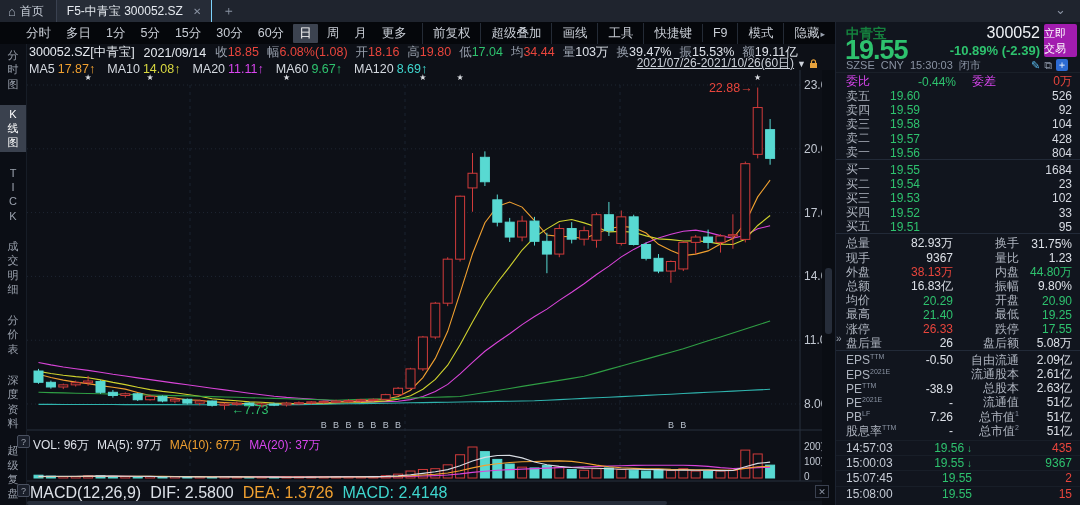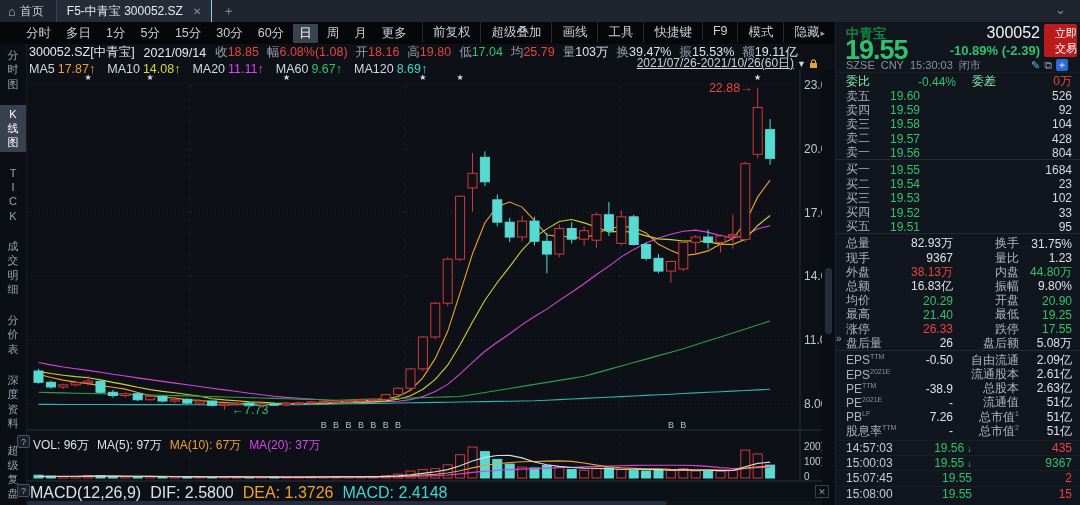--- a/index.html
+++ b/index.html
@@ -14,21 +14,21 @@
   .home-tab{display:flex;align-items:center;gap:4px;padding:0 12px 0 8px;cursor:default;}
   .home-icon{font-size:13px;color:#aab2bf;}
   .stock-tab{display:flex;align-items:center;gap:10px;padding:0 10px;background:#262c37;border-left:1px solid #3a4150;border-right:1px solid #7dd3fc;color:#e6eaf0;}
   .tab-close{color:#8a93a3;font-size:10px;cursor:pointer;}
   .tab-plus{display:flex;align-items:center;padding:0 10px;color:#8a93a3;font-size:13px;}
   .tab-chevron{position:absolute;right:14px;top:2px;color:#8a93a3;font-size:13px;}
   
   .toolbar{position:absolute;left:0;top:22px;width:835px;height:22px;background:#05070b;display:flex;align-items:center;font-size:12.5px;color:#c9ced6;padding-left:20px;}
   .tb-item{padding:1px 6px;margin-right:3px;cursor:pointer;white-space:nowrap;}
   .tb-item.sel{background:#3c4350;color:#fff;border-radius:1px;}
-  .tb-right{margin-left:auto;display:flex;align-items:flex-start;height:100%;}
+  .tb-right{margin-left:auto;display:flex;align-items:center;height:100%;}
   .tb-right .tb-item{border-left:1px solid #242b36;margin:0;padding:2px 10px;}
   .hide-arrow{font-size:9px;color:#98a0ad;margin-left:1px;}
   
   .inforow{position:absolute;left:0;top:44px;width:835px;height:17px;display:flex;align-items:center;font-size:12.5px;padding-left:29px;white-space:nowrap;}
   .inforow .sym{color:#e6eaf0;margin-right:9px;}
   .inforow .fld{margin-right:8px;}
   .inforow .lbl{color:#98a0ad;}
   .marow{position:absolute;left:0;top:61px;width:835px;height:16px;display:flex;align-items:center;font-size:12.5px;padding-left:29px;white-space:nowrap;z-index:3;}
   .marow .fld{margin-right:12px;}
   .marow .lbl{color:#d4d9e0;margin-right:3px;}
@@ -53,33 +53,33 @@
   .gutter{position:absolute;left:822px;top:70px;width:13px;height:435px;background:#0a0d13;}
   .gutter-thumb{position:absolute;left:825px;top:268px;width:7px;height:66px;background:#262d3a;border-radius:3px;}
   .panel-collapse{position:absolute;left:836px;top:333px;color:#98a0ad;font-size:10px;z-index:6;cursor:pointer;}
   
   .rpanel{position:absolute;left:835px;top:22px;width:245px;height:483px;background:#11151e;border-left:1px solid #1c2330;font-size:12px;}
   .qhead{position:relative;height:36px;padding:2px 8px 0 10px;}
   .qname{position:absolute;left:10px;top:3px;font-size:13.5px;font-weight:bold;color:#15803d;}
   .qcode{position:absolute;right:40px;top:2px;font-size:16px;color:#f0f3f7;}
   .qprice{position:absolute;left:9px;top:13px;font-size:27px;font-weight:bold;color:#2ec26e;letter-spacing:-1px;}
   .qchange{position:absolute;right:40px;top:21px;font-size:13px;font-weight:bold;color:#2ec26e;}
-  .trade-btn{position:absolute;right:3px;top:2px;width:33px;height:33px;background:#b91c1c;color:#fff;font-size:11px;line-height:1.4;text-align:right;border-radius:2px;padding-top:2px;cursor:pointer;}
+  .trade-btn{position:absolute;right:3px;top:2px;width:33px;height:33px;background:#a21caf;color:#fff;font-size:11px;line-height:1.4;text-align:left;border-radius:2px;padding-top:2px;cursor:pointer;}
   .qmeta{display:flex;align-items:center;height:15px;padding:0 12px 0 10px;color:#8a93a3;font-size:11px;gap:6px;border-bottom:1px solid #1a2029;}
   .qmeta .mico{margin-left:auto;}
   .mico{display:flex;gap:4px;align-items:center;}
   .ic-pencil{color:#58b6e8;font-size:11px;cursor:pointer;}
   .ic-frame{color:#8a93a3;font-size:11px;cursor:pointer;}
   .ic-plusbox{width:12px;height:12px;background:#2d6bd2;color:#fff;font-size:10px;line-height:12px;text-align:center;border-radius:2px;cursor:pointer;}
   .qrow{display:grid;grid-template-columns:44px 1fr 74px;height:14.2px;align-items:center;padding:0 8px 0 10px;}
   .qrow .lb{color:#aeb4bf;}
   .qrow .pr{padding-right:26px;}
   .qrow .qt{text-align:right;color:#d6dae2;}
   .wrow{display:grid;grid-template-columns:34px 1fr 40px 1fr;height:14.5px;align-items:center;padding:0 8px 0 10px;}
-  .wrow .lb{color:#86efac;}
+  .wrow .lb{color:#d946ef;}
   .wrow .vv{text-align:right;}
   .sep{border-top:1px solid #222a38;margin:1px 0;}
   .srow{display:grid;grid-template-columns:54px 1fr 66px 1fr;height:14.2px;align-items:center;padding:0 8px 0 10px;}
   .srow .lb{color:#aeb4bf;white-space:nowrap;}
   .srow .vv{text-align:right;white-space:nowrap;}
   .srow sup{font-size:7px;color:#8a93a3;}
   .trow{display:grid;grid-template-columns:62px 1fr 1fr;height:15.2px;align-items:center;padding:0 8px 0 10px;border-top:1px solid #181e28;gap:11px;}
   .trow .tm{color:#c6ccd6;}
   .trow .pp{text-align:right;padding-right:18px;}
   .trow .vv{text-align:right;}
@@ -132,21 +132,21 @@
 
   <div class="inforow">
     <span class="sym">300052.SZ[中青宝]</span>
     <span class="sym">2021/09/14</span>
     <span id="info-fields" style="display:flex;">
         <span class="fld"><span class="lbl">收</span><span class="c-red">18.85</span></span>
         <span class="fld"><span class="lbl">幅</span><span class="c-red">6.08%(1.08)</span></span>
         <span class="fld"><span class="lbl">开</span><span class="c-red">18.16</span></span>
         <span class="fld"><span class="lbl">高</span><span class="c-red">19.80</span></span>
         <span class="fld"><span class="lbl">低</span><span class="c-green">17.04</span></span>
-        <span class="fld"><span class="lbl">均</span><span class="c-red">25.79</span></span>
+        <span class="fld"><span class="lbl">均</span><span class="c-red">34.44</span></span>
         <span class="fld"><span class="lbl">量</span><span class="c-white">103万</span></span>
         <span class="fld"><span class="lbl">换</span><span class="c-white">39.47%</span></span>
         <span class="fld"><span class="lbl">振</span><span class="c-white">15.53%</span></span>
         <span class="fld"><span class="lbl">额</span><span class="c-white">19.11亿</span></span>
       </span>
   </div>
 
   <div class="marow">
       <span id="ma-fields" style="display:flex;">
         <span class="fld"><span class="lbl">MA5</span><span class="c-orange">17.87↑</span></span>

